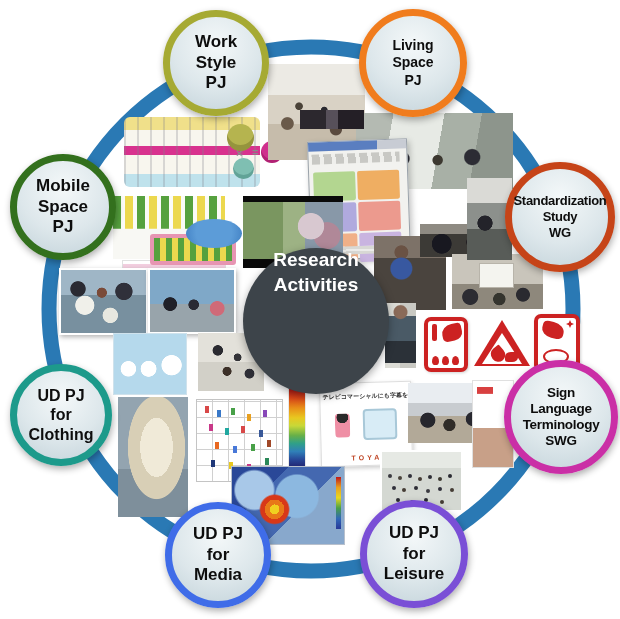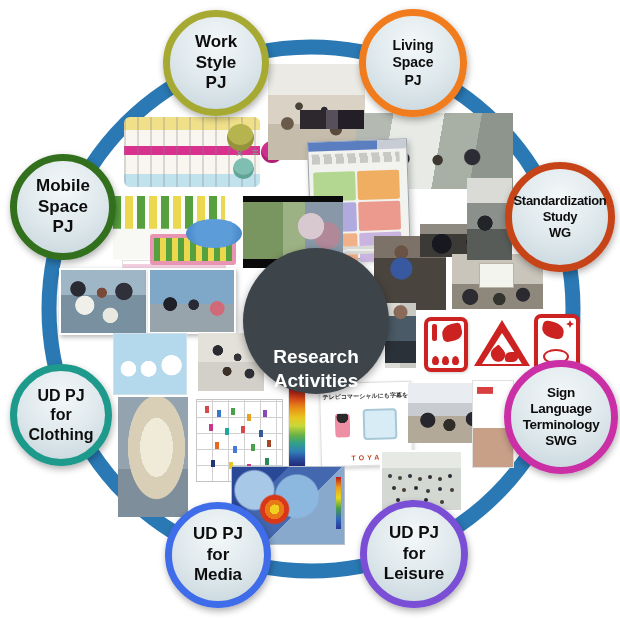--- a/index.html
+++ b/index.html
@@ -192,21 +192,21 @@
     border-radius:45% 25% 45% 25%;}
   #picto3{left:534px;top:314px;width:38px;height:50px;}
   .p3-hand{position:absolute;left:4px;top:4px;width:22px;height:16px;background:#cc2222;
     border-radius:25% 55% 30% 50%;transform:rotate(14deg);}
   .p3-spark{position:absolute;right:2px;top:2px;width:8px;height:8px;background:#cc2222;
     clip-path:polygon(50% 0,65% 35%,100% 50%,65% 65%,50% 100%,35% 65%,0 50%,35% 35%);}
   .p3-cloud{position:absolute;left:5px;bottom:4px;width:22px;height:11px;border:2px solid #cc2222;
     border-radius:50%;background:#fff;}
   
   .center-node{position:absolute;left:243px;top:248px;width:146px;height:146px;border-radius:50%;
-    z-index:5;display:flex;align-items:flex-end;justify-content:center;text-align:center;
+    z-index:5;display:flex;align-items:flex-start;justify-content:center;text-align:center;
     font-weight:bold;font-size:19px;line-height:1.3;white-space:pre-line;
     box-shadow:0 3px 8px rgba(0,0,0,.35);}
   
   .node{position:absolute;z-index:6;border-radius:50%;border-style:solid;border-width:7px;
     display:flex;align-items:center;justify-content:center;text-align:center;
     font-weight:bold;color:#0d0d0d;white-space:pre-line;line-height:1.22;
     background:radial-gradient(circle at 50% 30%, #f4f8f9 0%, #dde7eb 55%, #c2d2d9 100%);
     box-shadow:1px 3px 7px rgba(0,0,0,.32);}
   #node-work-style{left:163px;top:10px;width:92px;height:92px;font-size:17px;}
   #node-living-space{left:359px;top:9px;width:94px;height:94px;font-size:14px;}

